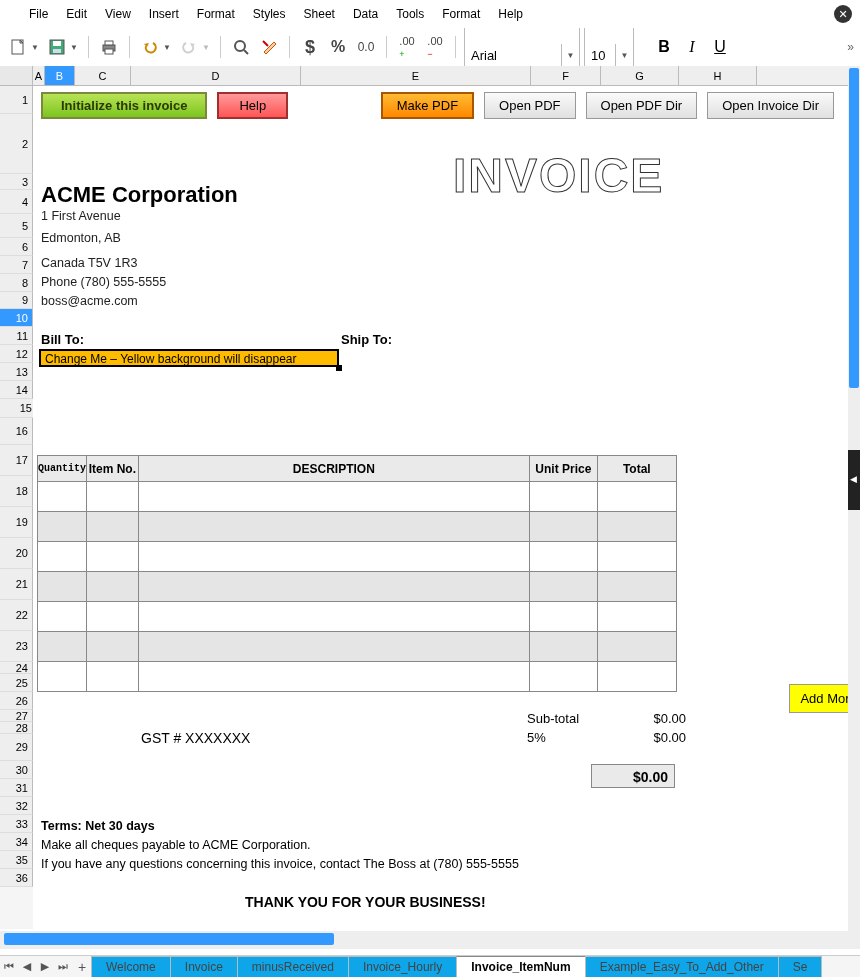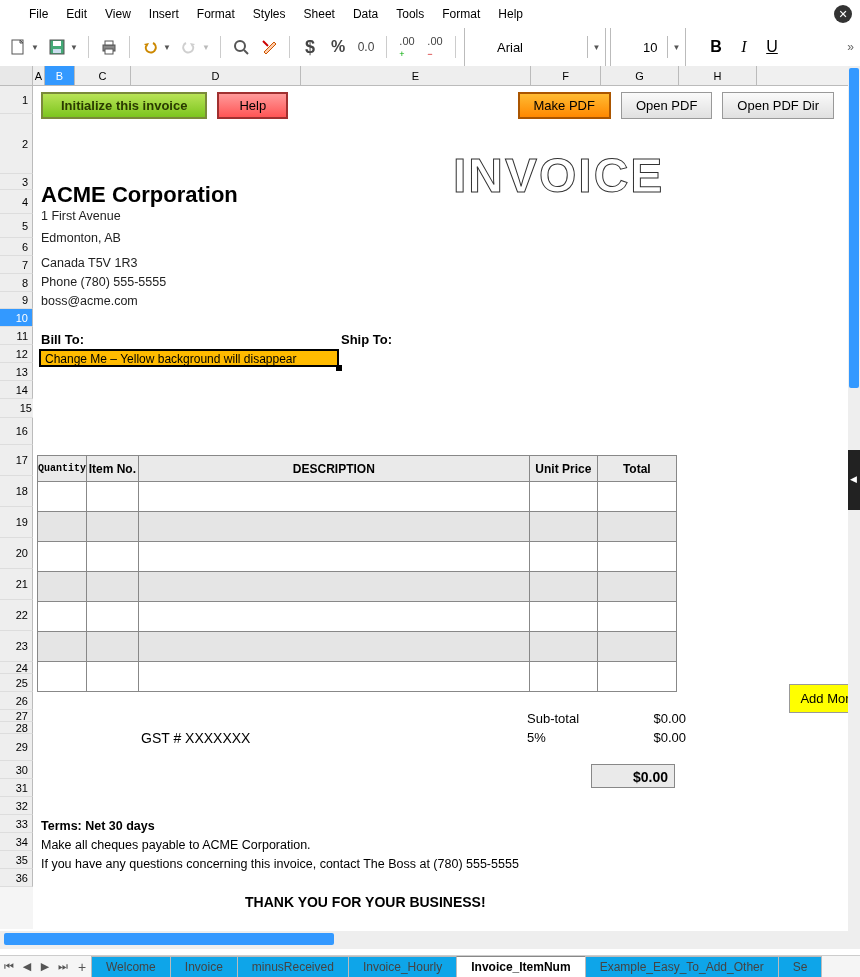--- a/index.html
+++ b/index.html
@@ -9,21 +9,21 @@
   .menubar { display: flex; align-items: center; height: 28px; padding: 0 20px; background: #fff; position: relative; }
   .menubar .menu-item { padding: 4px 9px; cursor: pointer; }
   .close-circle { position: absolute; right: 8px; top: 5px; width: 18px; height: 18px; border-radius: 50%; background: #333; color: #fff; display: flex; align-items: center; justify-content: center; font-size: 11px; cursor: pointer; }
 
   
   .toolbar { display: flex; align-items: center; height: 38px; padding: 0 6px; gap: 4px; background: #fff; }
   .tb-btn { width: 24px; height: 24px; display: flex; align-items: center; justify-content: center; cursor: pointer; border-radius: 3px; }
   .tb-sep { width: 1px; height: 22px; background: #ccc; margin: 0 4px; }
   .tb-drop { display: flex; align-items: center; gap: 1px; }
   .drop-arrow { width: 10px; font-size: 8px; color: #555; cursor: pointer; }
-  .font-select { display: flex; align-items: center; border: 1px solid #bbb; height: 40px; padding-left: 26px; }
+  .font-select { display: flex; align-items: flex-end; border: 1px solid #bbb; height: 40px; }
   .font-input { border: none; padding: 0 6px; height: 22px; font-size: 13px; outline: none; }
   .font-name .font-input { width: 96px; }
   .font-size .font-input { width: 30px; text-align: left; }
   .drop-btn { width: 18px; height: 22px; display: flex; align-items: center; justify-content: center; border-left: 1px solid #bbb; cursor: pointer; font-size: 8px; color:#555; }
   .bold-btn { font-weight: bold; font-size: 16px; }
   .italic-btn { font-style: italic; font-size: 16px; font-family: serif;}
   .under-btn { text-decoration: underline; font-size: 16px; }
   .chev-right { position: absolute; right: 2px; font-size: 12px; color: #666; cursor: pointer; padding:4px;}
 
   
@@ -259,20 +259,21 @@
     <div class="cells">
 
       <div class="inv-buttons">
         <button class="btn-init">Initialize this invoice</button>
         <button class="btn-help">Help</button>
       </div>
       <div class="inv-buttons-r">
         <button class="btn-pdf">Make PDF</button>
         <button class="btn-grey">Open PDF</button>
         <button class="btn-grey">Open PDF Dir</button>
+        <button class="btn-grey">Open Invoice Dir</button>
       </div>
 
       <div class="invoice-word">INVOICE</div>
       <div class="company">ACME Corporation</div>
       <div class="addr" style="top:123px">1 First Avenue</div>
       <div class="addr" style="top:145px">Edmonton, AB</div>
       <div class="addr" style="top:170px">Canada T5V 1R3</div>
       <div class="addr" style="top:189px">Phone (780) 555-5555</div>
       <div class="addr" style="top:208px">boss@acme.com</div>
 

